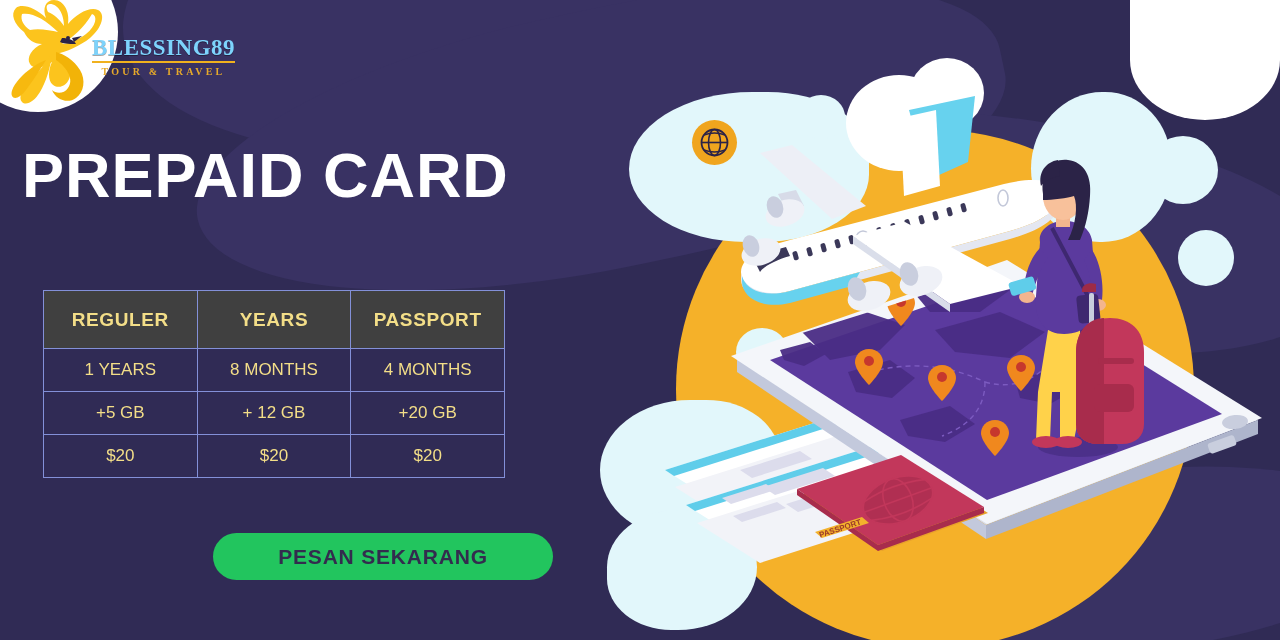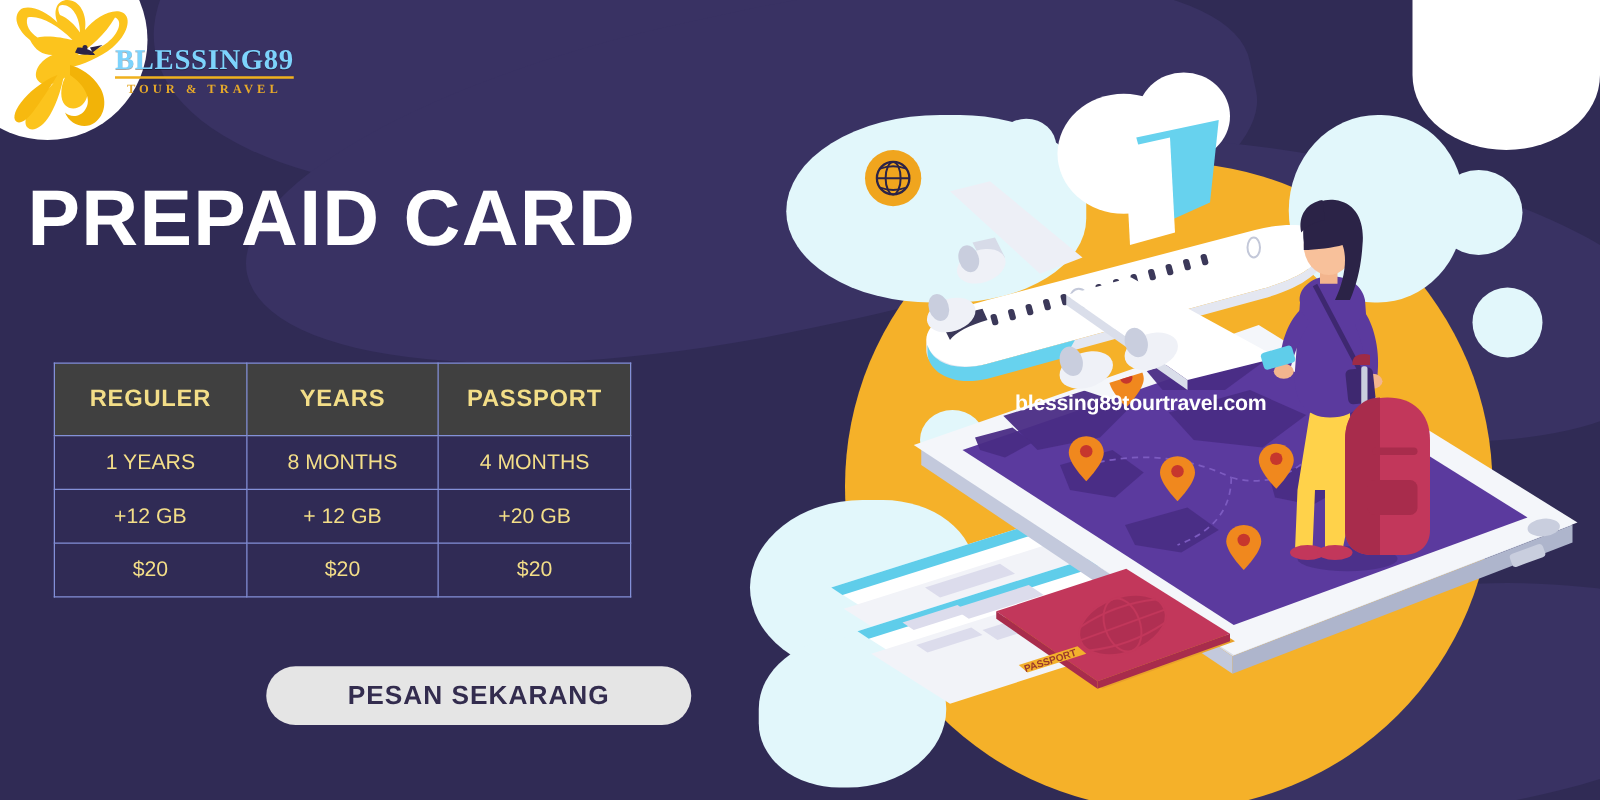--- a/index.html
+++ b/index.html
@@ -105,21 +105,21 @@
     background: transparent;
     height: 43px;
     font-size: 17px;
     font-weight: normal;
   }
 
   
   #cta {
     position: absolute; left: 213px; top: 533px;
     width: 340px; height: 47px;
-    background: #e5e5e5;
+    background: #22c55e;
     border: none; border-radius: 24px;
     color: #332C4E;
     font-family: "Liberation Sans", sans-serif;
     font-size: 21px; font-weight: bold;
     letter-spacing: .8px;
     cursor: pointer;
   }
 
   
   #illustration { position: absolute; left: 0; top: 0; width: 1280px; height: 640px; }
@@ -349,21 +349,20 @@
   <div class="globe-badge">
     <svg viewBox="0 0 45 45" width="45" height="45">
       <circle cx="22.5" cy="22.5" r="13" fill="none" stroke="#2B2347" stroke-width="1.8"></circle>
       <ellipse cx="22.5" cy="22.5" rx="6" ry="13" fill="none" stroke="#2B2347" stroke-width="1.6"></ellipse>
       <line x1="9.5" y1="22.5" x2="35.5" y2="22.5" stroke="#2B2347" stroke-width="1.6"></line>
       <path d="M12,15 Q22.5,11 33,15" fill="none" stroke="#2B2347" stroke-width="1.4"></path>
       <path d="M12,30 Q22.5,34 33,30" fill="none" stroke="#2B2347" stroke-width="1.4"></path>
     </svg>
   </div>
 
-  <div id="site-url">blessing89tourtravel.com</div>
 
   <div id="logo">
     <div class="logo-disc"></div>
     <svg class="bird" width="190" height="115" viewBox="0 0 190 115">
       <path d="M18,38 C8,30 4,20 10,14 C16,9 30,14 40,24 C36,14 40,6 48,6 C58,6 64,18 62,30 C70,20 84,12 92,16 C100,20 96,34 84,44 C74,52 60,58 50,60 C58,64 66,72 64,82 C62,92 52,96 46,90 C42,86 42,76 46,68 C38,74 28,76 24,70 C20,64 26,54 36,50 C28,50 22,46 18,38 Z" fill="#FCC41D"></path>
       <path d="M50,58 C58,60 68,66 74,76 C80,86 78,98 70,104 C62,110 50,106 46,96 C50,100 58,100 62,94 C68,86 62,74 50,66 Z" fill="#F2B308"></path>
       <path d="M46,62 C44,74 40,88 34,98 C28,108 20,112 16,108 C12,104 16,94 24,86 C32,78 40,70 44,62 Z" fill="#FCC41D"></path>
       <path d="M40,66 C34,76 26,88 20,96 C14,104 8,106 6,102 C4,98 8,90 16,82 C24,74 34,68 40,66 Z" fill="#F7B90F"></path>
       <path d="M16,20 C26,18 40,26 52,38 C44,36 32,34 24,36 C18,32 14,26 16,20 Z" fill="#FFFFFF"></path>
       <path d="M44,10 C52,10 58,20 58,32 C54,26 48,20 42,18 C40,14 40,10 44,10 Z" fill="#FFFFFF"></path>
@@ -390,21 +389,21 @@
         <th>PASSPORT</th>
       </tr>
     </thead>
     <tbody>
       <tr>
         <td>1 YEARS</td>
         <td>8 MONTHS</td>
         <td>4 MONTHS</td>
       </tr>
       <tr>
-        <td>+12 GB</td>
+        <td>+5 GB</td>
         <td>+ 12 GB</td>
         <td>+20 GB</td>
       </tr>
       <tr>
         <td>$20</td>
         <td>$20</td>
         <td>$20</td>
       </tr>
     </tbody>
   </table>

